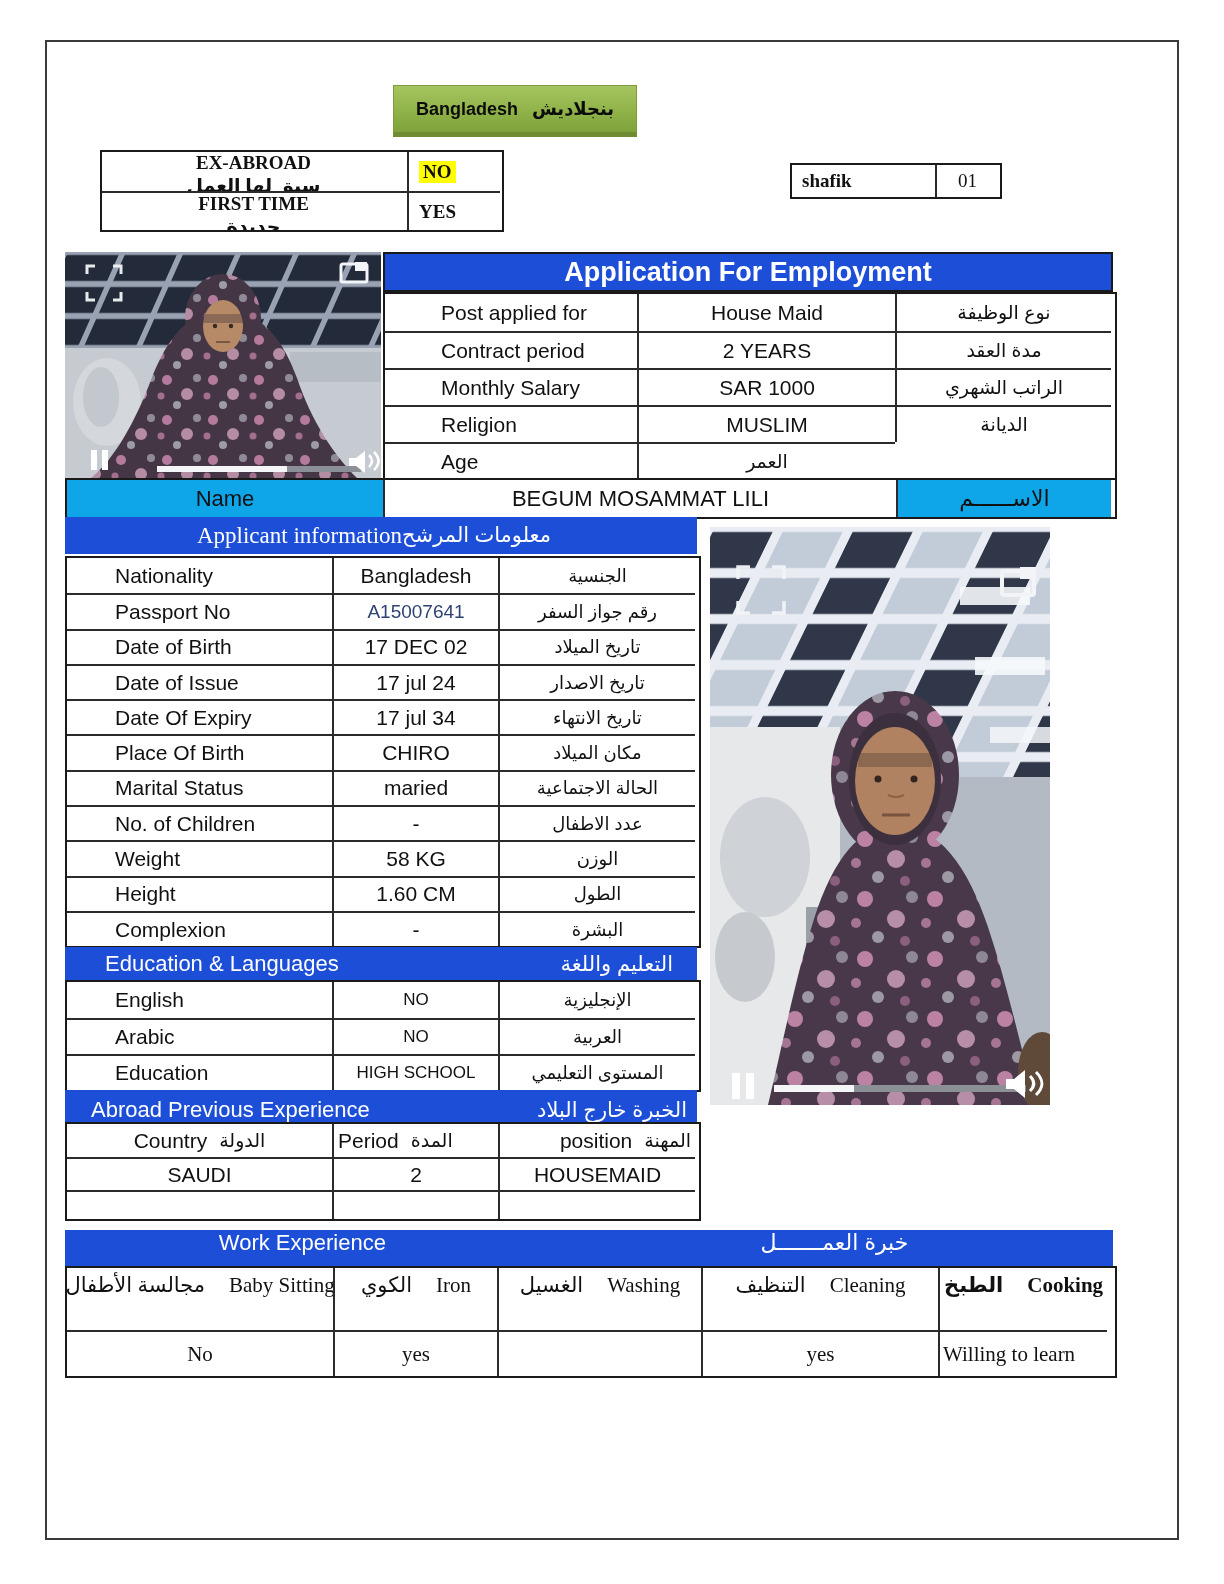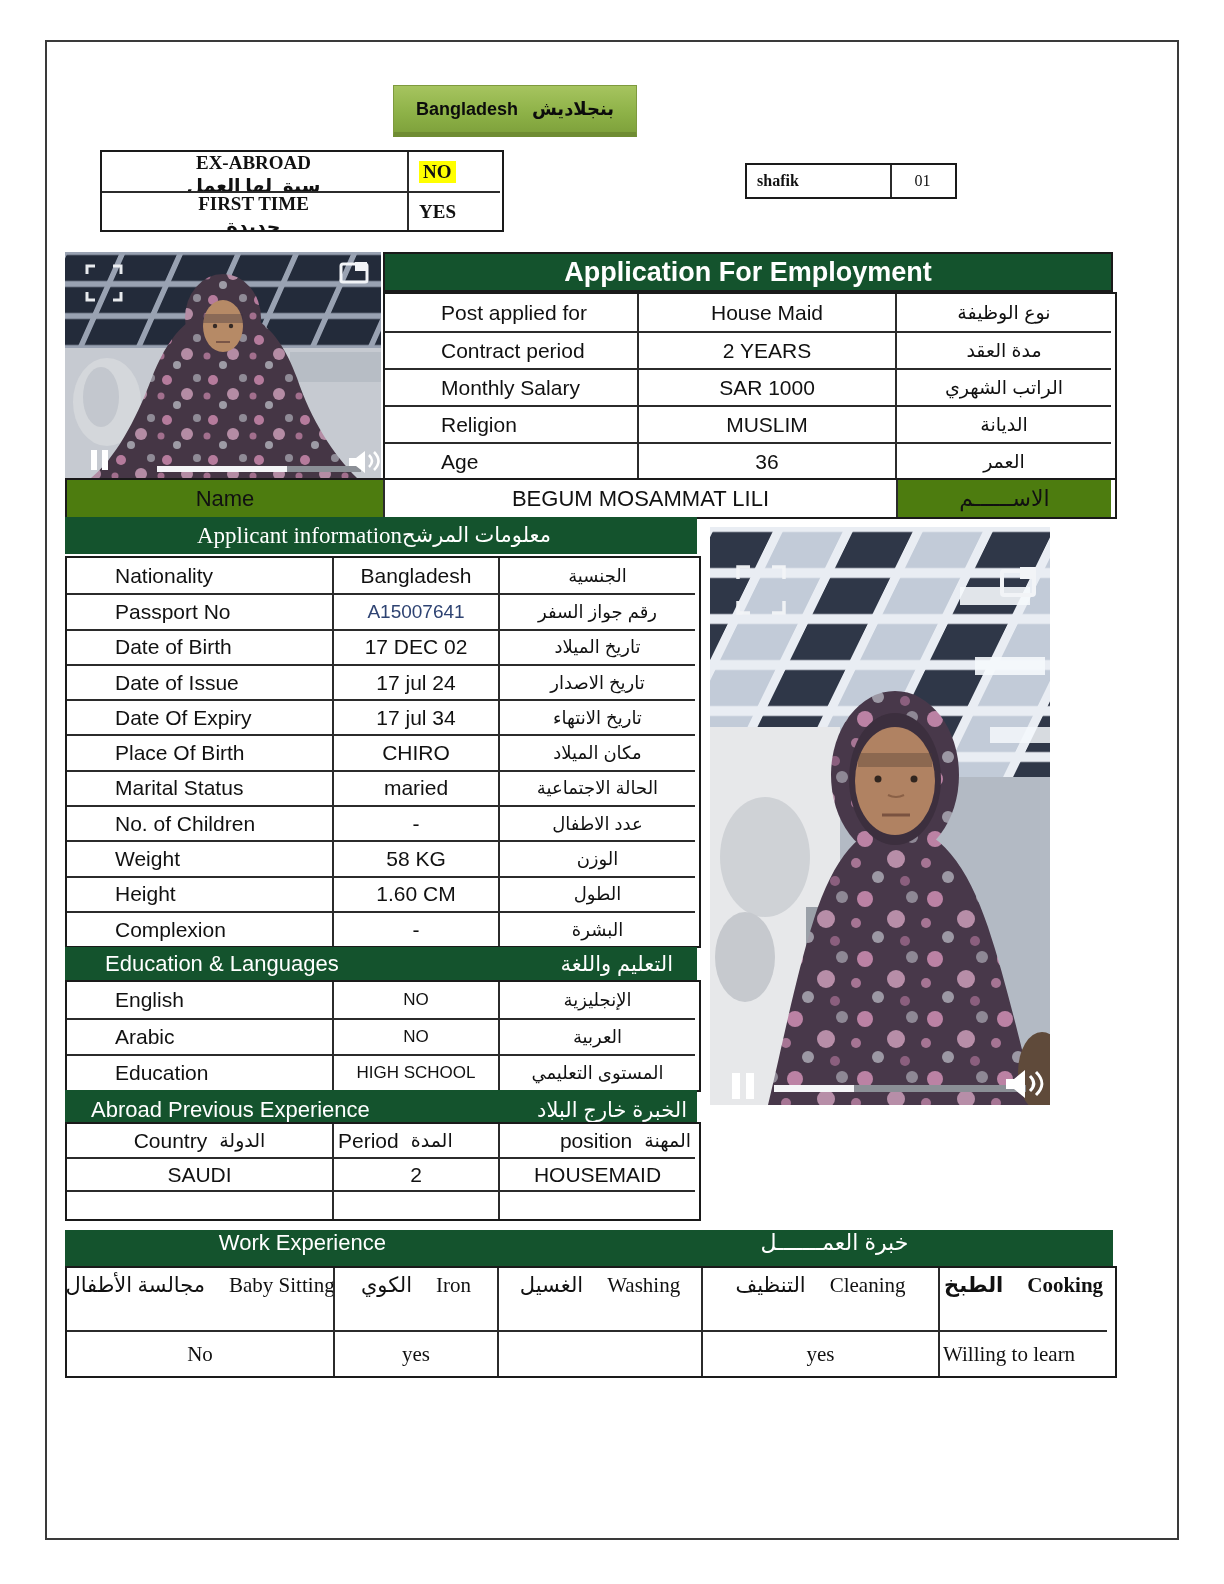--- a/index.html
+++ b/index.html
@@ -8,32 +8,32 @@
   .page-border{left:45px;top:40px;width:1130px;height:1496px;border:2px solid #3a3a3a;}
   
   .banner{left:393px;top:85px;width:242px;height:46px;background:linear-gradient(#a6c45f,#8db147 60%,#7fa23c);
     border:1px solid #7e9a3e;border-bottom:5px solid #6f8c33;display:flex;align-items:center;justify-content:center;gap:14px;
     font-weight:bold;font-size:18px;color:#0c0c0c;}
   
   .tbl{display:grid;background:#fff;border:2px solid #1a1a1a;}
   .cell{display:flex;align-items:center;overflow:hidden;white-space:nowrap;box-sizing:border-box;}
   .bl{border-left:2px solid #2b2b2b;}
   .bt{border-top:2px solid #2b2b2b;}
-  .navy{background:#14532d;color:#fff;}
-  .blue{background:#4d7c0f;}
+  .navy{background:#1d4ed8;color:#fff;}
+  .blue{background:#0ea5e9;}
   .center{justify-content:center;}
   .right{justify-content:flex-end;}
   .serif{font-family:"Liberation Serif","DejaVu Sans",serif;}
   .b{font-weight:bold;}
   .hl{background:#FFFF00;padding:0 4px;font-weight:bold;}
   
   #history{left:100px;top:150px;width:400px;grid-template-columns:305px 93px;grid-auto-rows:39px;font-family:"Liberation Serif","DejaVu Sans",serif;font-weight:bold;font-size:19px;}
   #history .lab{justify-content:space-between;padding:0 14px 0 12px;flex-direction:column;}
   
-  #agent{left:745px;top:163px;width:208px;grid-template-columns:143px 63px;grid-auto-rows:32px;font-family:"Liberation Serif","DejaVu Sans",serif;font-size:16px;}
+  #agent{left:790px;top:163px;width:208px;grid-template-columns:143px 63px;grid-auto-rows:32px;font-family:"Liberation Serif","DejaVu Sans",serif;font-size:19px;}
   #agent .cell{padding-left:10px;}
   #agent .code{justify-content:center;padding-left:0;}
   
   #app-head{left:383px;top:252px;width:730px;height:40px;display:flex;align-items:center;justify-content:center;
     font-size:27px;font-weight:bold;border:2px solid #1a1a1a;box-sizing:border-box;}
   #app{left:383px;top:292px;width:730px;grid-template-columns:252px 258px 216px;grid-auto-rows:37px;font-size:21px;}
   #app .lab{padding-left:56px;}
   #app .arb{font-size:19px;}
   
   #name-row{left:65px;top:478px;width:1048px;grid-template-columns:316px 513px 215px;grid-auto-rows:37px;font-size:22px;}
@@ -160,21 +160,20 @@
   <div class="cell lab bt">Contract period</div>
   <div class="cell bl bt center">2 YEARS</div>
   <div class="cell bl bt center arb">مدة العقد</div>
   <div class="cell lab bt">Monthly Salary</div>
   <div class="cell bl bt center">SAR 1000</div>
   <div class="cell bl bt center arb">الراتب الشهري</div>
   <div class="cell lab bt">Religion</div>
   <div class="cell bl bt center">MUSLIM</div>
   <div class="cell bl bt center arb">الديانة</div>
   <div class="cell lab bt">Age</div>
-  <div class="cell bl bt center">36</div>
   <div class="cell bl bt center arb">العمر</div>
 </div>
 
 <div class="abs tbl" id="name-row">
   <div class="cell blue center">Name</div>
   <div class="cell bl center">BEGUM MOSAMMAT LILI</div>
   <div class="cell bl blue center">الاســــــم</div>
 </div>
 
 <div class="abs navy serif" id="info-head">

